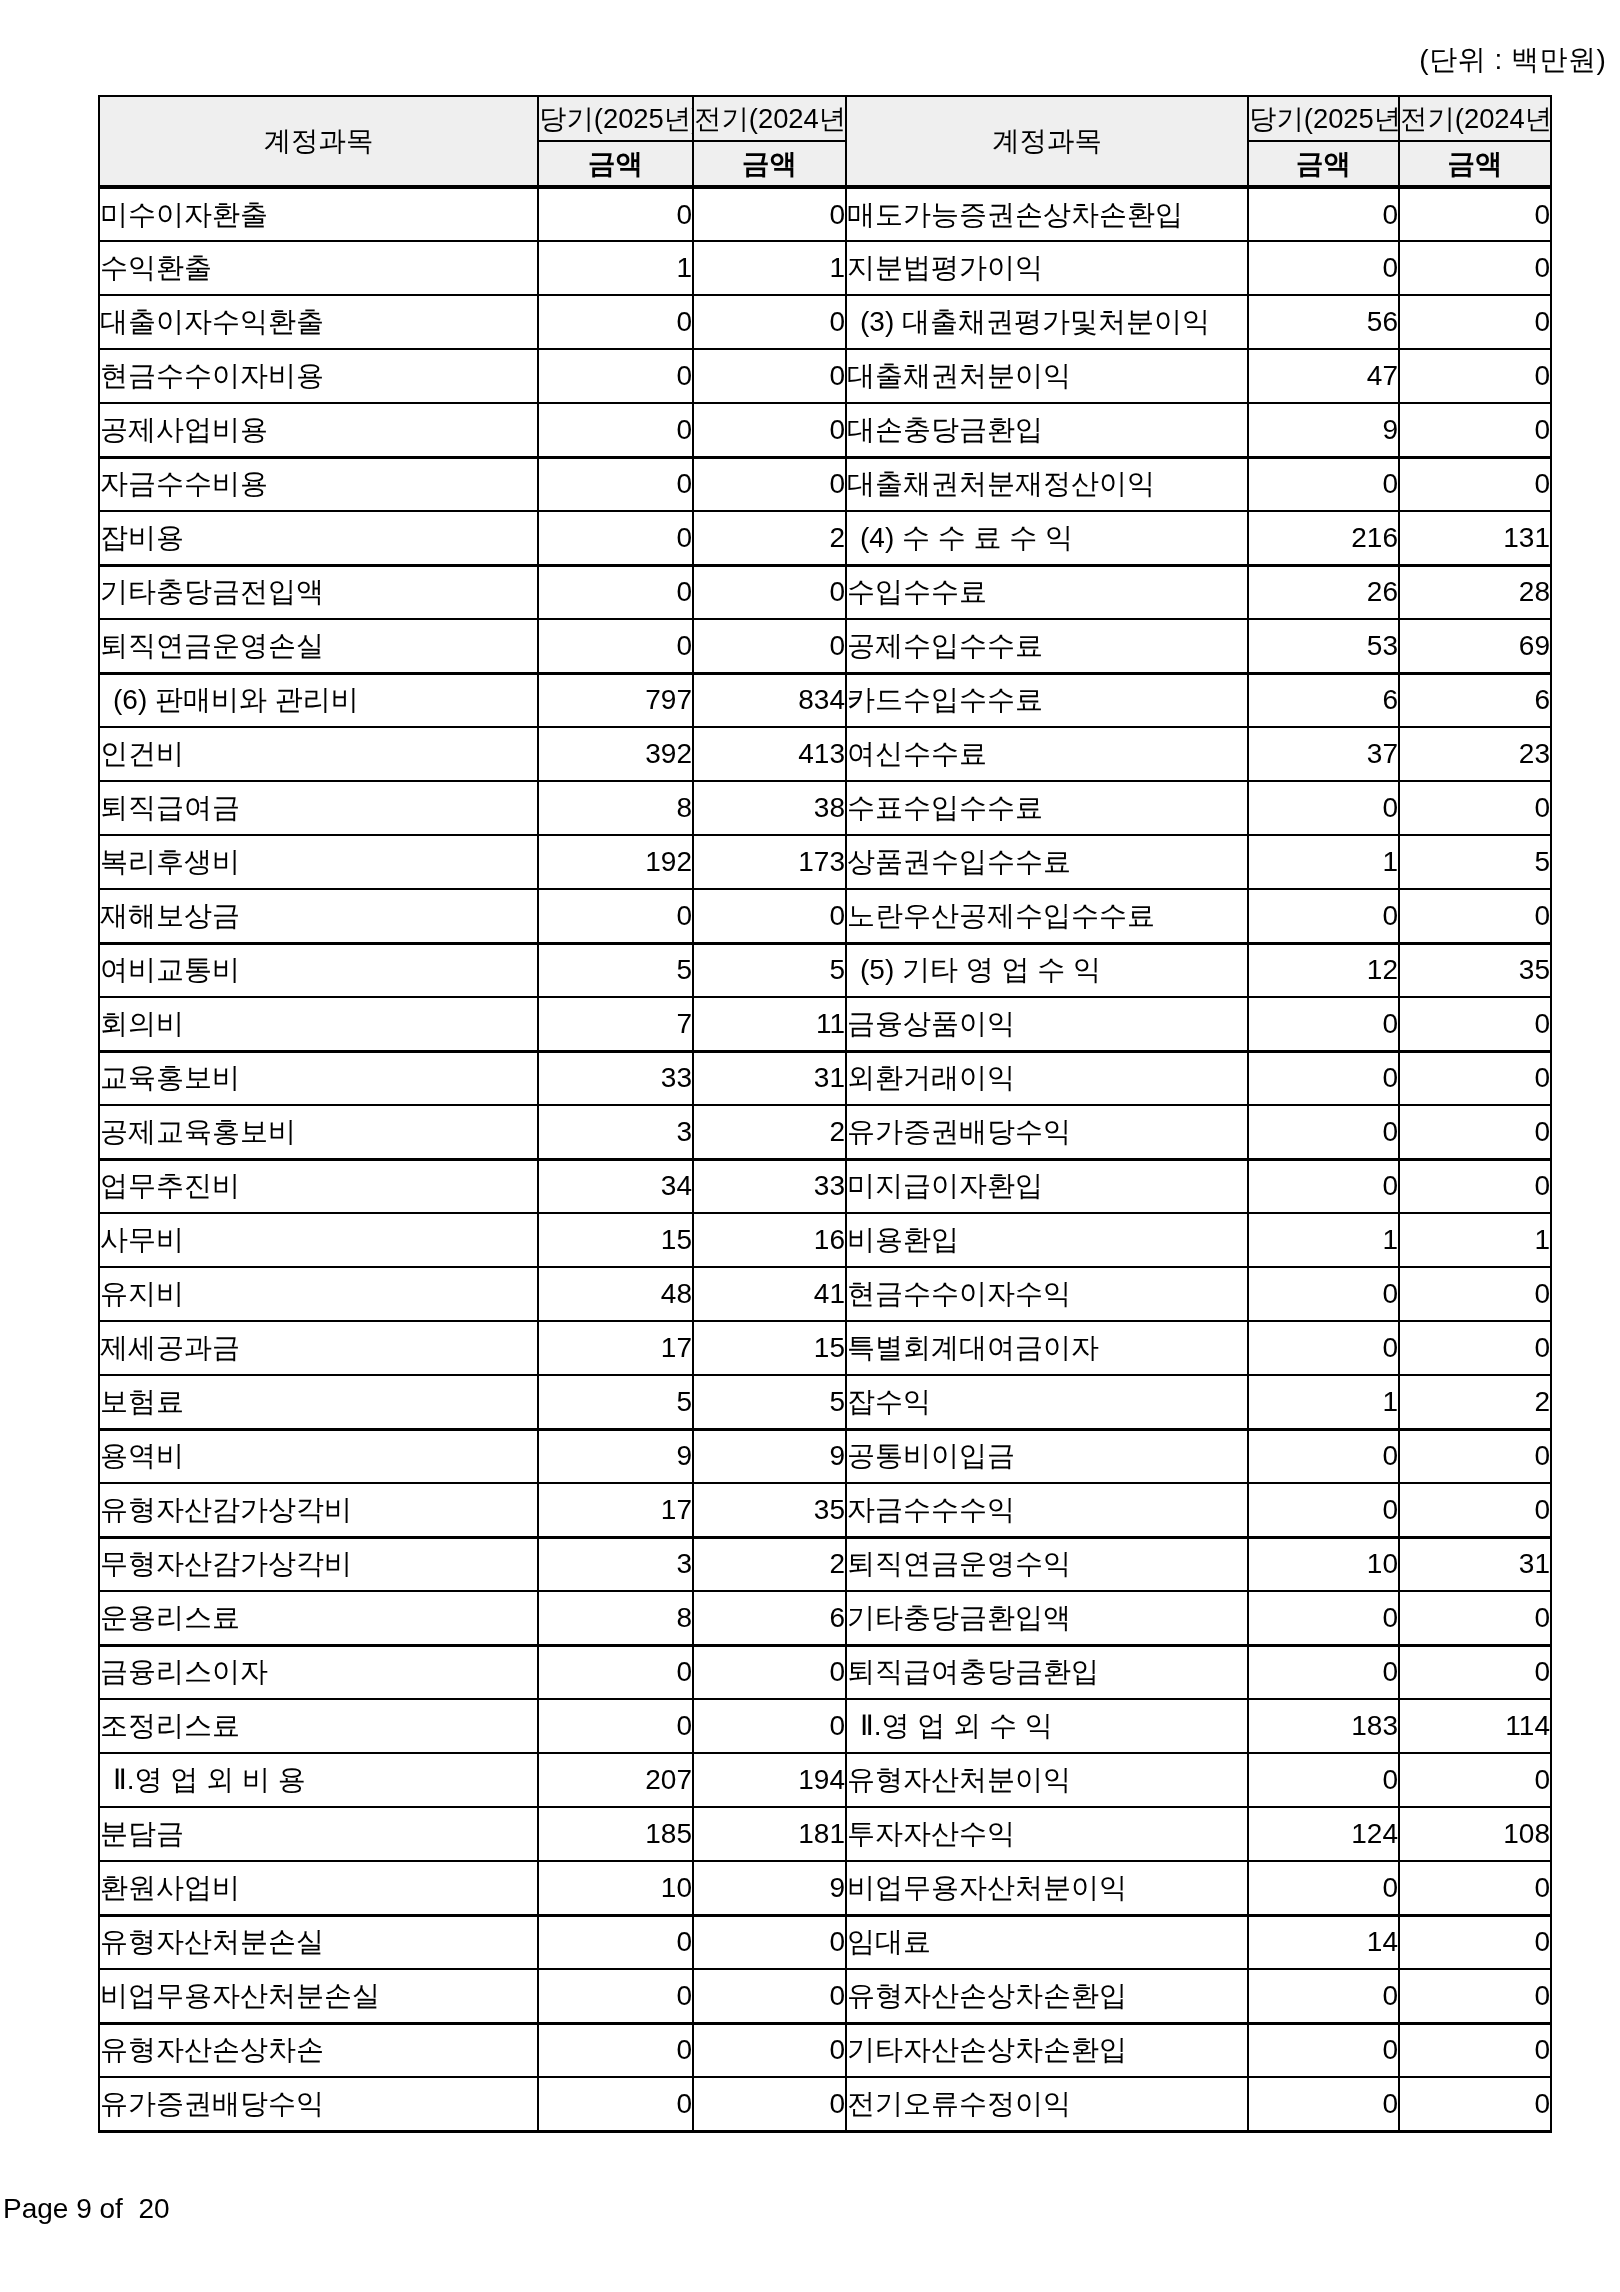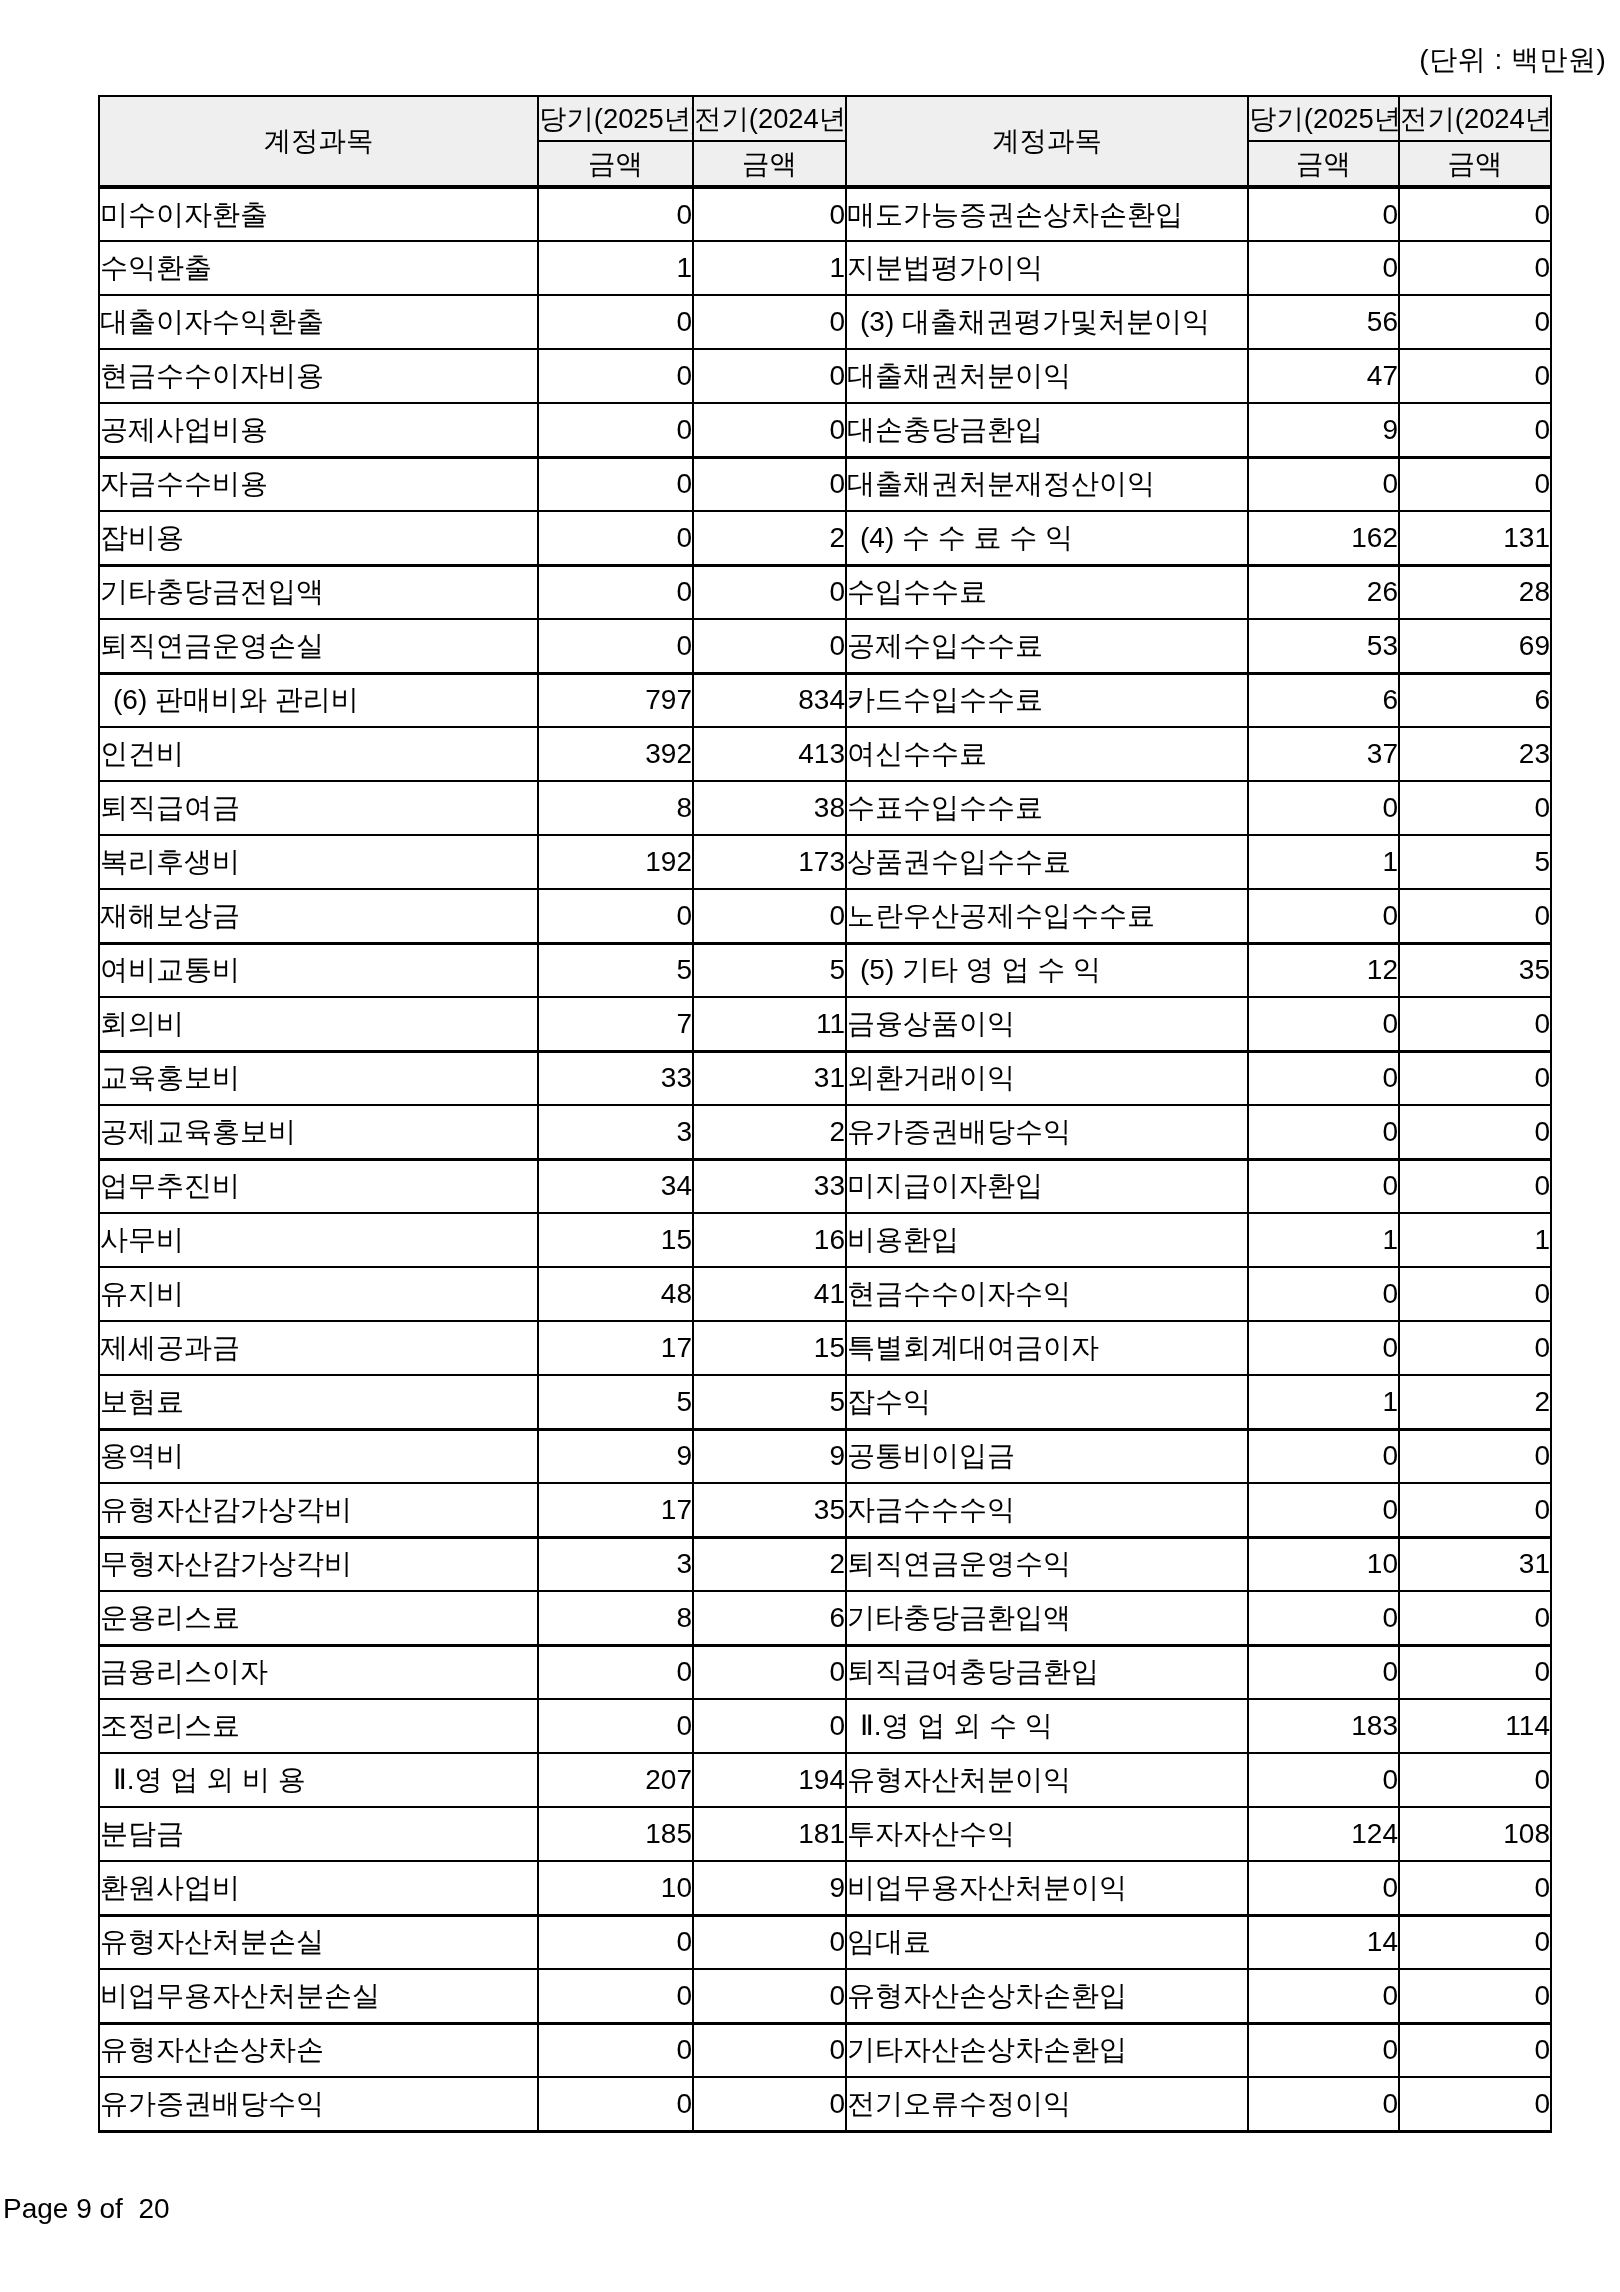--- a/index.html
+++ b/index.html
@@ -41,21 +41,21 @@
     overflow: hidden;
     white-space: pre;
   }
   thead th {
     background: #efefef;
     font-size: 27.4px;
     text-align: center;
     vertical-align: middle;
   }
   thead tr.hr1 th { height: 43px; }
-  thead tr.hr2 th { height: 43px; }
+  thead tr.hr2 th { height: 43px; font-weight: bold; }
   thead th.hdr-span, thead tr.hr2 th { border-bottom: 4.9px solid #000; }
   thead tr.hr1 th.hdr-period { border-bottom-width: 1px; }
   tbody tr { height: 54px; }
   tbody td {
     font-size: 28px;
     vertical-align: middle;
     border-bottom-width: 1px;
   }
   tbody tr.thick td { border-bottom-width: 3.9px; }
   td.name { text-align: left; padding-left: 24.5px; }
@@ -147,21 +147,21 @@
         <td class="num">0</td>
         <td class="name">대출채권처분재정산이익</td>
         <td class="num">0</td>
         <td class="num">0</td>
       </tr>
       <tr class="thick">
         <td class="name">잡비용</td>
         <td class="num">0</td>
         <td class="num">2</td>
         <td class="name top">(4) 수 수 료 수 익</td>
-        <td class="num">162</td>
+        <td class="num">216</td>
         <td class="num">131</td>
       </tr>
       <tr>
         <td class="name">기타충당금전입액</td>
         <td class="num">0</td>
         <td class="num">0</td>
         <td class="name">수입수수료</td>
         <td class="num">26</td>
         <td class="num">28</td>
       </tr>

